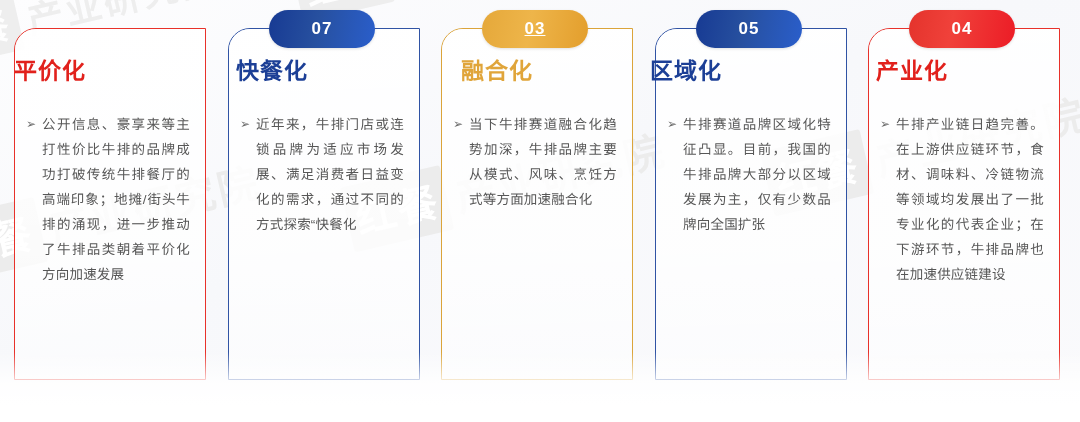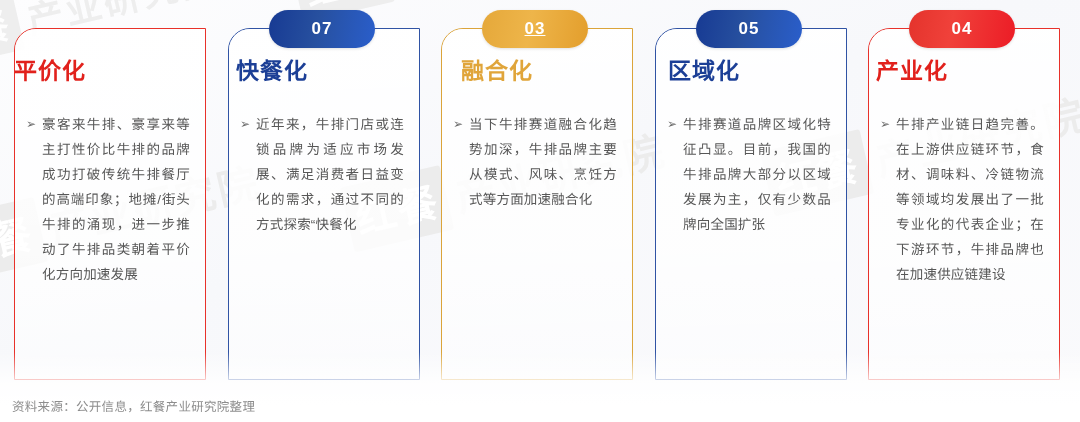--- a/index.html
+++ b/index.html
@@ -135,21 +135,21 @@
     letter-spacing: 1px;
     z-index: 7;
   }
   .t-red  { color: #e1211c; }
   .t-blue { color: #1c3f96; padding-left: 8px; }
   .t-gold { color: #e0a53a; margin-left: 20px; }
 
   .t1 { left: 14px;  }
   .t2 { left: 228px; }
   .t3 { left: 441px; }
-  .t4 { left: 660px; }
+  .t4 { left: 642px; }
   .t5 { left: 868px; margin-left: 8px; }
 
   
   .card-body {
     position: absolute;
     top: 112px;
     width: 192px;
     padding: 0 16px 0 12px;
     box-sizing: border-box;
     display: flex;
@@ -231,21 +231,21 @@
   </div>
 
   <div class="cards">
 
     <div class="card c1">
       <div class="card-inner"></div>
     </div>
     <div class="card-title t-red t1">平价化</div>
     <div class="card-body x1">
       <span class="bullet">➢</span>
-      <span class="body-text">豪客来牛排、豪享来等主打性价比牛排的品牌成功打破传统牛排餐厅的高端印象；地摊/街头牛排的涌现，进一步推动了牛排品类朝着平价化方向加速发展</span>
+      <span class="body-text">公开信息、豪享来等主打性价比牛排的品牌成功打破传统牛排餐厅的高端印象；地摊/街头牛排的涌现，进一步推动了牛排品类朝着平价化方向加速发展</span>
     </div>
 
     <div class="card c2">
       <div class="card-inner"></div>
     </div>
     <div class="badge badge-blue b2">07</div>
     <div class="card-title t-blue t2">快餐化</div>
     <div class="card-body x2">
       <span class="bullet">➢</span>
       <span class="body-text">近年来，牛排门店或连锁品牌为适应市场发展、满足消费者日益变化的需求，通过不同的方式探索“快餐化</span>
@@ -278,15 +278,14 @@
     <div class="card-title t-red t5">产业化</div>
     <div class="card-body x5">
       <span class="bullet">➢</span>
       <span class="body-text">牛排产业链日趋完善。在上游供应链环节，食材、调味料、冷链物流等领域均发展出了一批专业化的代表企业；在下游环节，牛排品牌也在加速供应链建设</span>
     </div>
 
   </div>
 
   <div class="bottom-fade"></div>
 
-  <div class="source">资料来源：公开信息，红餐产业研究院整理</div>
 
 </div>
 
 </body></html>

